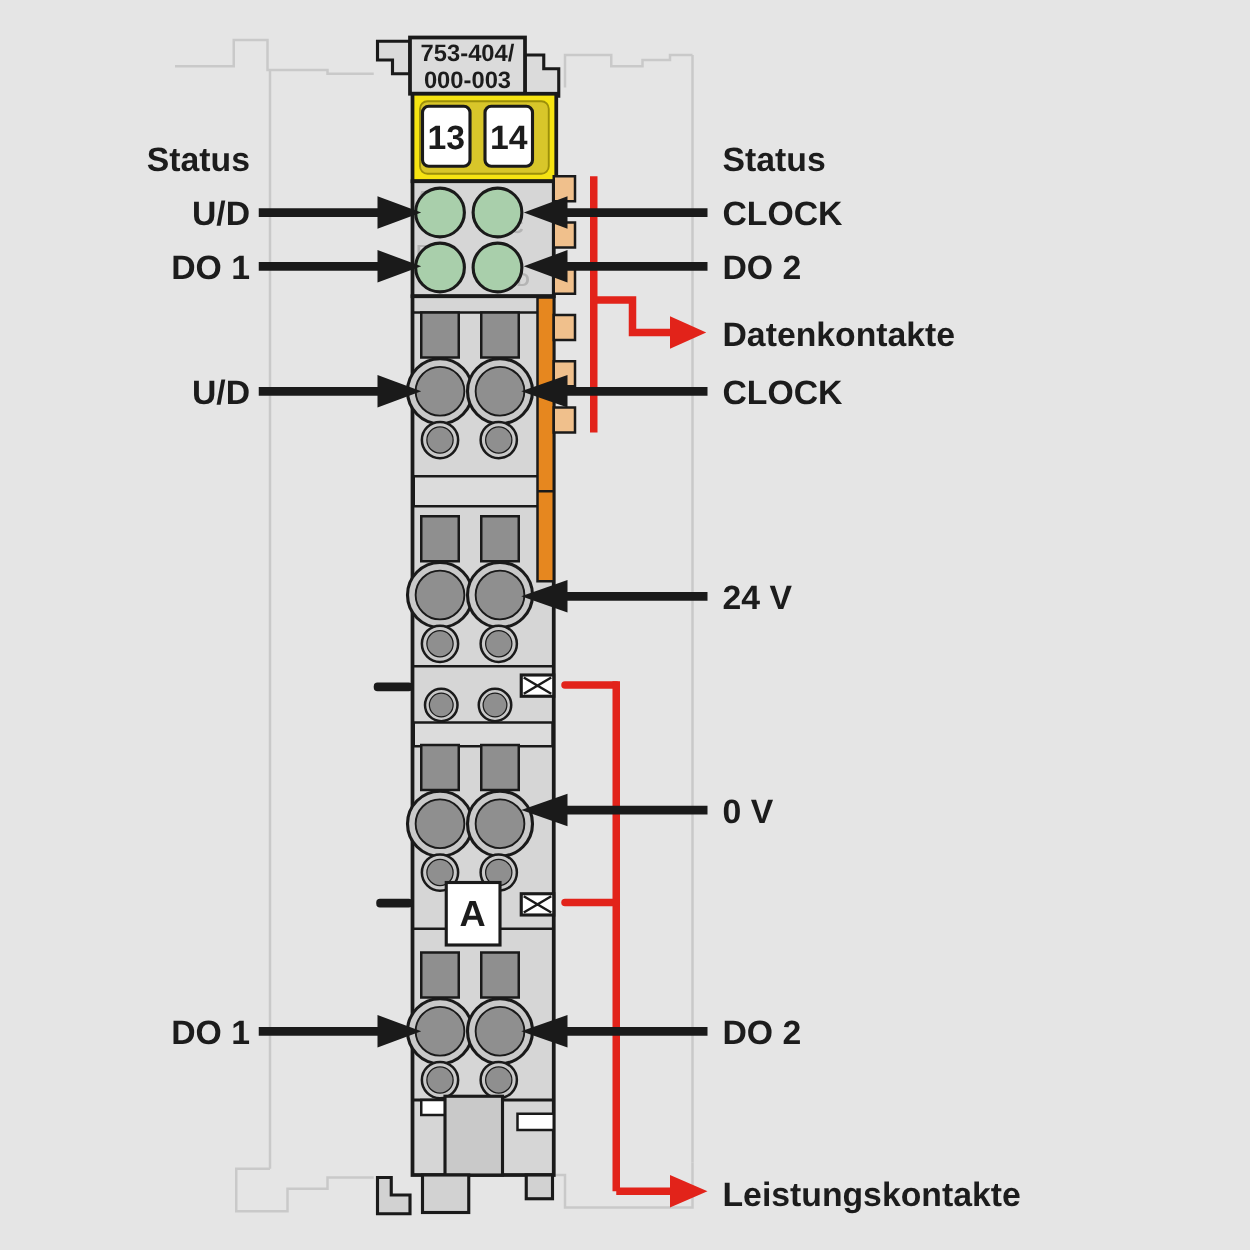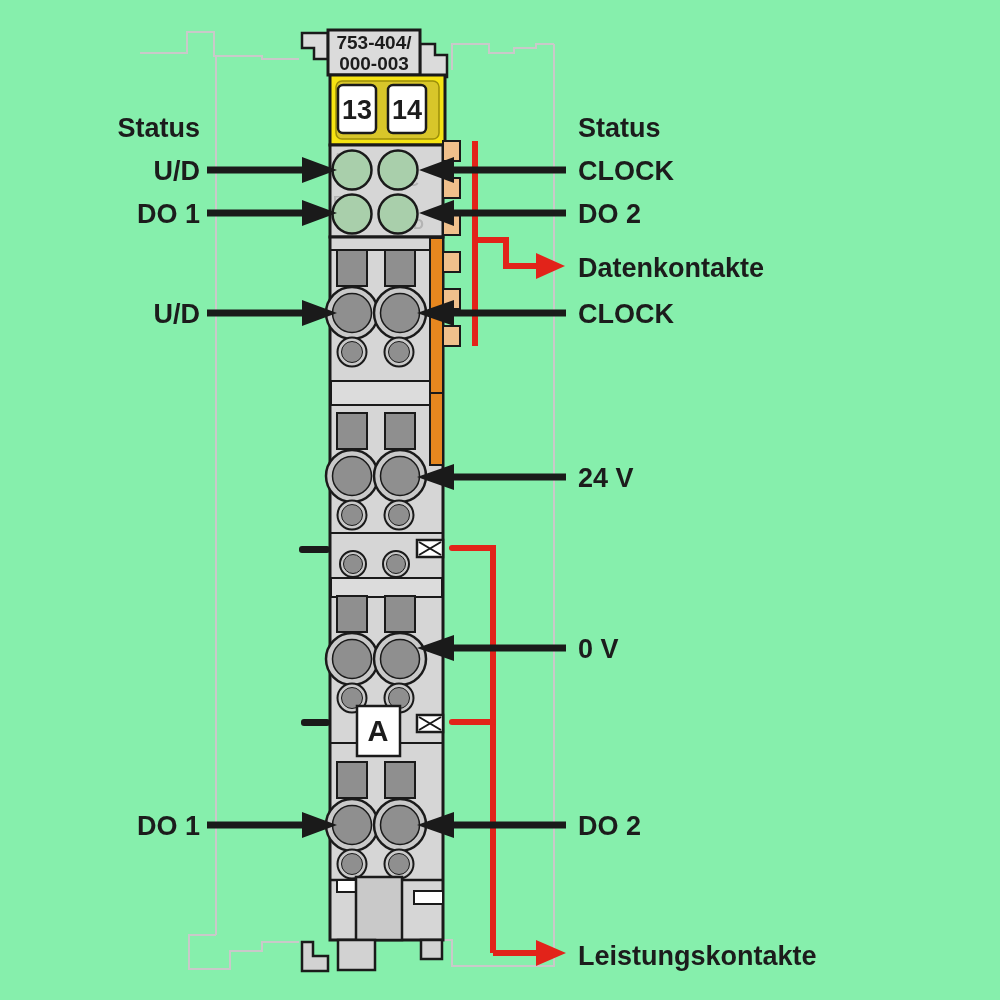--- a/index.html
+++ b/index.html
@@ -1,17 +1,17 @@
 <!DOCTYPE html>
 <html><head>
 <meta charset="utf-8">
 <title>753-404/000-003</title>
 <style>
   html,body{margin:0;padding:0;background:#ffffff;}
-  .stage{position:relative;width:1000px;height:1000px;background:#86efac;overflow:hidden;}
+  .stage{position:relative;width:1000px;height:1000px;background:#e5e5e5;overflow:hidden;}
   svg text{font-family:"Liberation Sans","DejaVu Sans",sans-serif;font-weight:700;fill:#1c1c1c;}
   .t27{font-size:27px;}
   .end{text-anchor:end;}
   .t19{font-size:19px;text-anchor:middle;}
   .t27c{font-size:27px;text-anchor:middle;}
   .t29{font-size:29px;text-anchor:middle;}
   .t15{font-size:15px;fill:#b4b4b4;}
   .bg-outline{fill:none;stroke:#c9c9c9;stroke-width:2;}
   .grayfill{fill:#dbdbdb;stroke:#1a1a1a;stroke-width:2.5;}
   .body{fill:#d6d6d6;stroke:#1a1a1a;stroke-width:3;}

